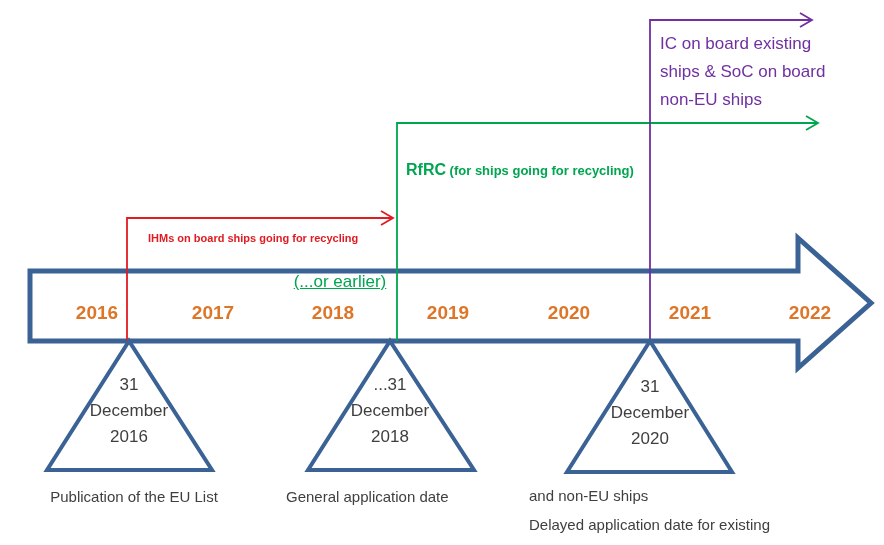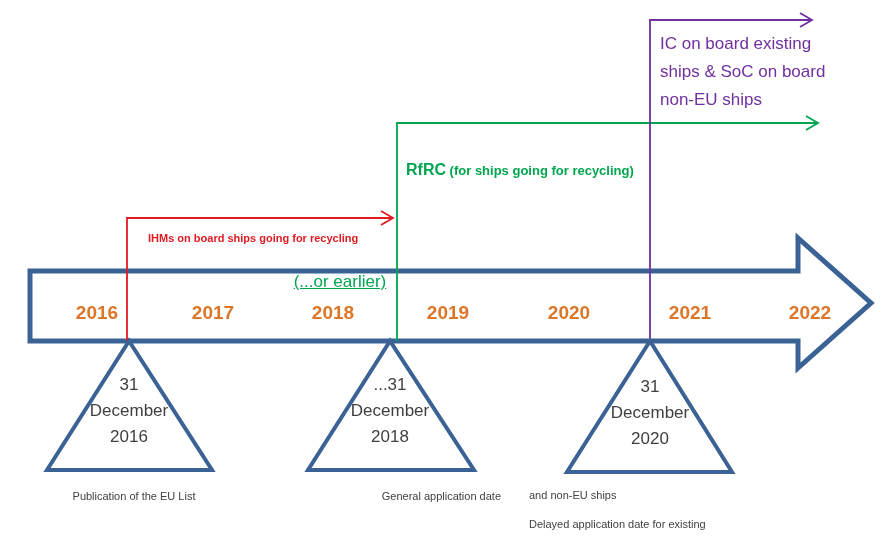--- a/index.html
+++ b/index.html
@@ -92,26 +92,26 @@
     text-align: center;
     font-size: 17px;
     line-height: 26px;
     color: var(--text);
   }
   .m1 { left: 49px;  top: 372px; }
   .m2 { left: 310px; top: 372px; }
   .m3 { left: 570px; top: 374px; }
   .milestone-label {
     position: absolute;
-    font-size: 11px;
+    font-size: 15px;
     color: var(--text);
     line-height: 29px;
   }
   .l1 { left: 14px;  top: 482px; width: 240px; text-align: center; }
-  .l2 { left: 261px; top: 482px; width: 240px; text-align: right; }
+  .l2 { left: 286px; top: 482px; width: 240px; text-align: left; }
   .l3 { left: 529px; top: 481px; width: 340px; text-align: left; }
   .date-line, .label-line { display: block; }
 </style>
 </head>
 <body>
 
 <div class="stage">
 
   <svg class="shapes" width="884" height="545" viewBox="0 0 884 545">
 

